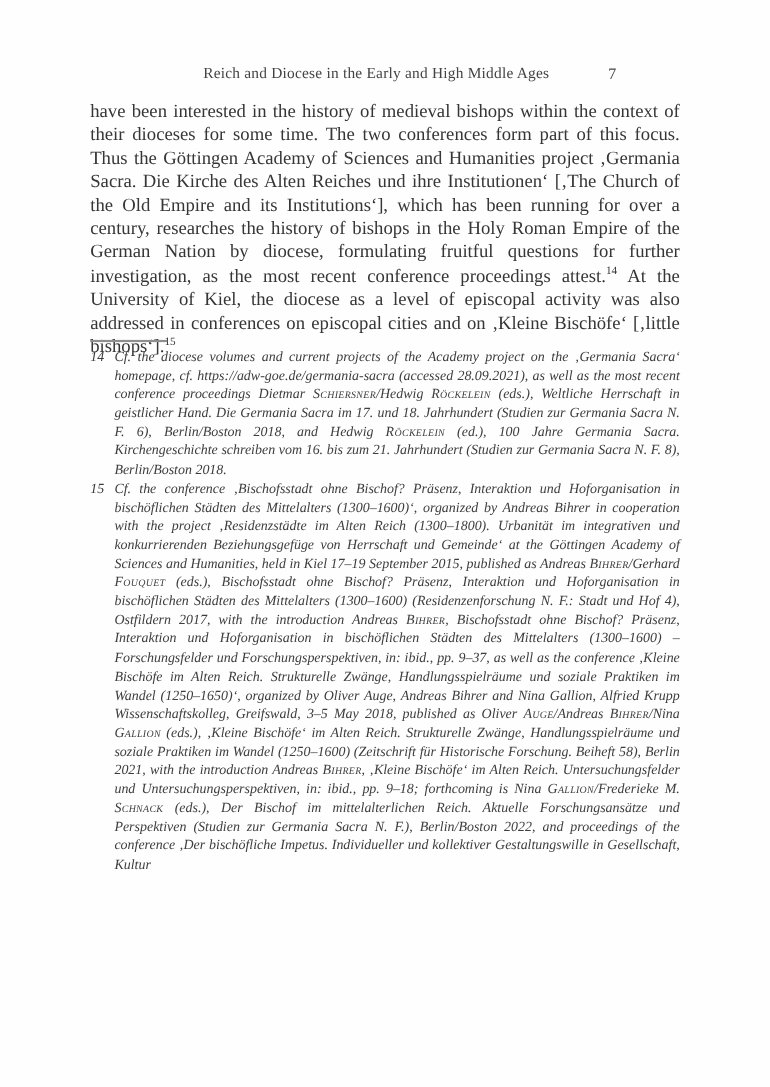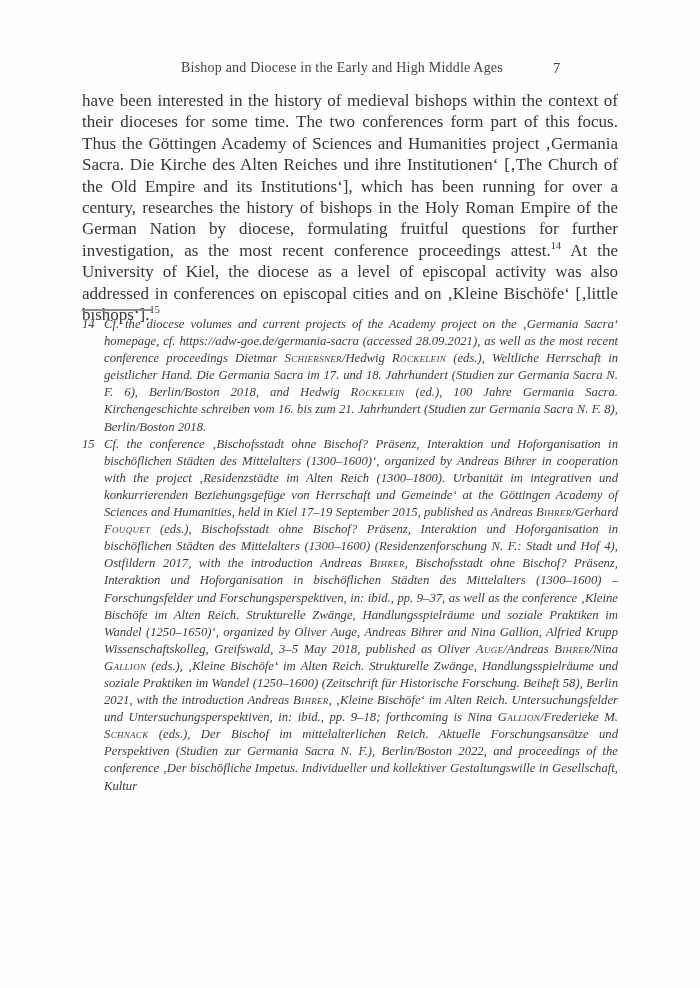--- a/index.html
+++ b/index.html
@@ -87,21 +87,21 @@
     font-size: 0.6em;
     line-height: 0;
   }
 </style>
 </head>
 <body>
 
 <div class="page">
 
   <div class="running-header">
-    <div class="header-title">Bishop and Diocese in the Early and High Middle Ages</div>
+    <div class="header-title">Reich and Diocese in the Early and High Middle Ages</div>
   </div>
   <div class="page-number">7</div>
 
   <div class="body-text">have been interested in the history of medieval bishops within the context of their dioceses for some time. The two conferences form part of this focus. Thus the Göttingen Academy of Sciences and Humanities project ‚Germania Sacra. Die Kirche des Alten Reiches und ihre Institutionen‘ [‚The Church of the Old Empire and its Institutions‘], which has been running for over a century, researches the history of bishops in the Holy Roman Empire of the German Nation by diocese, formulating fruitful questions for further investigation, as the most recent conference proceedings attest.<span class="sup">14</span> At the University of Kiel, the diocese as a level of episcopal activity was also addressed in conferences on episcopal cities and on ‚Kleine Bischöfe‘ [‚little bishops‘].<span class="sup">15</span></div>
 
   <div class="footnote-rule"></div>
 
   <div class="footnotes">
     <div class="footnote">
       <span class="fn-num">14</span><span class="fn-text">Cf. the diocese volumes and current projects of the Academy project on the ‚Germania Sacra‘ homepage, cf. https://adw-goe.de/germania-sacra (accessed 28.09.2021), as well as the most recent conference proceedings Dietmar <span class="sc">Schiersner</span>/Hedwig <span class="sc">Röckelein</span> (eds.), Weltliche Herrschaft in geistlicher Hand. Die Germania Sacra im 17. und 18. Jahrhundert (Studien zur Germania Sacra N. F. 6), Berlin/Boston 2018, and Hedwig <span class="sc">Röckelein</span> (ed.), 100 Jahre Germania Sacra. Kirchengeschichte schreiben vom 16. bis zum 21. Jahrhundert (Studien zur Germania Sacra N. F. 8), Berlin/Boston 2018.</span>

